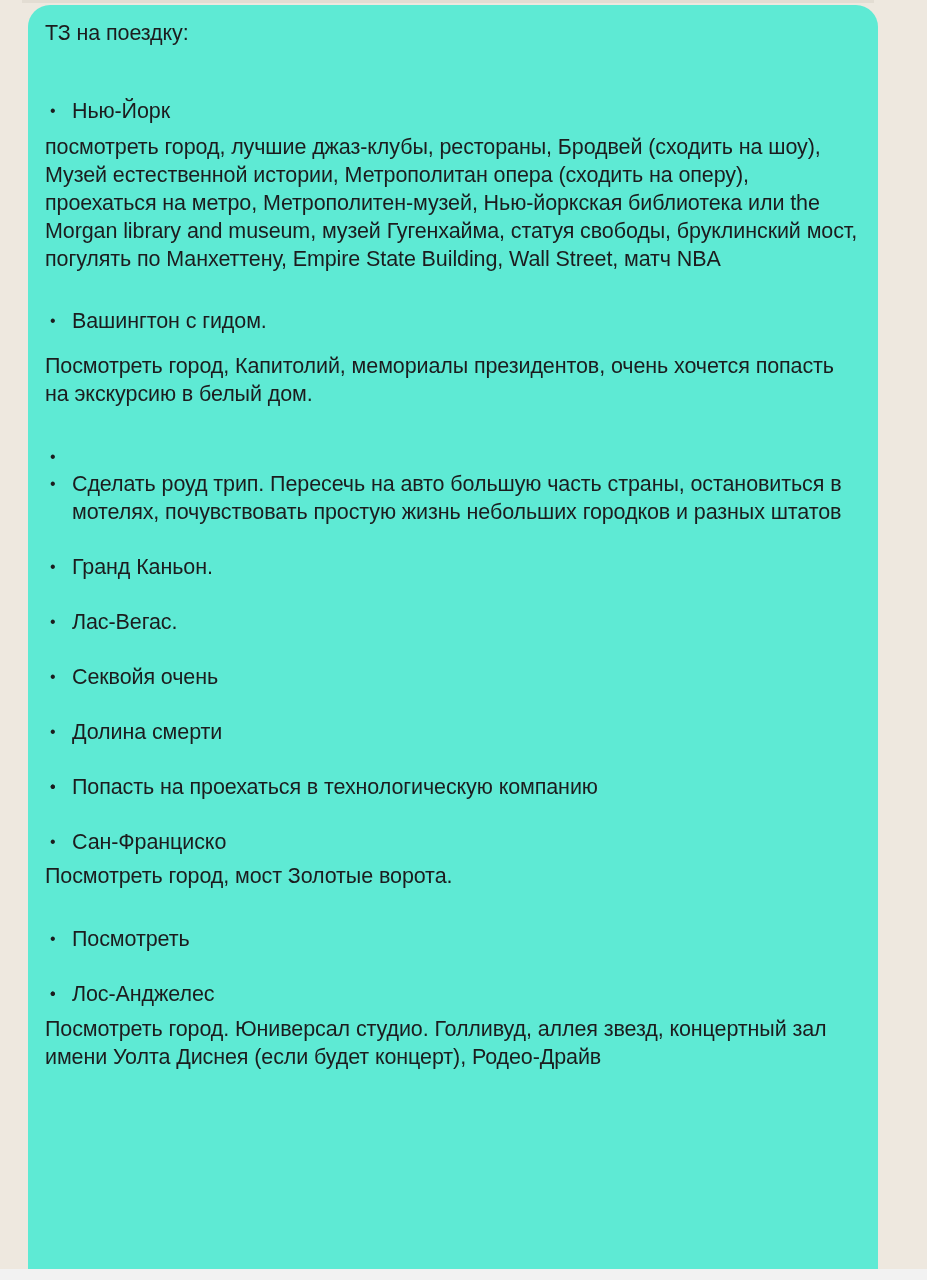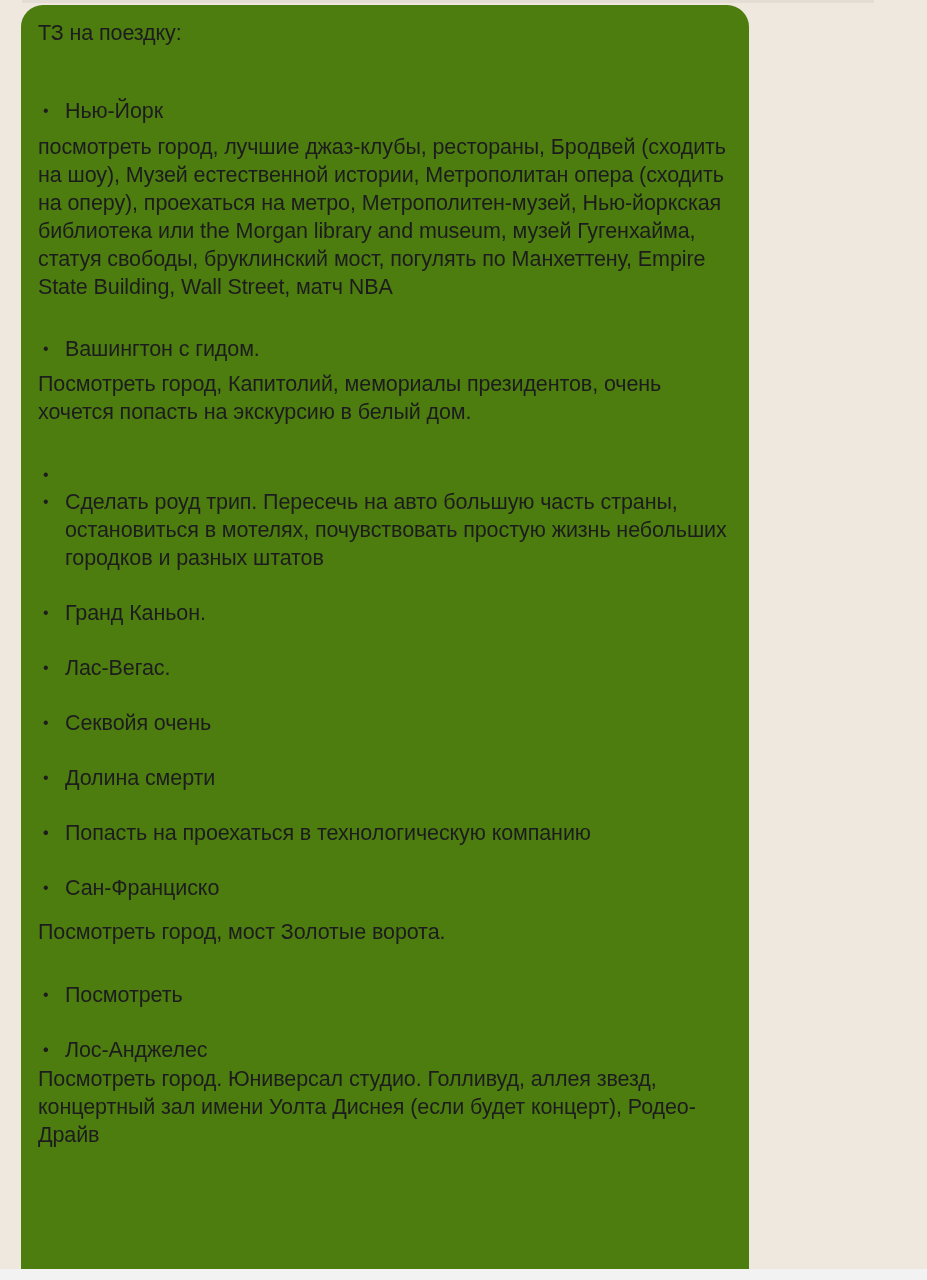--- a/index.html
+++ b/index.html
@@ -17,25 +17,25 @@
     .top-edge {
       position: absolute;
       left: 22px;
       top: 0;
       width: 852px;
       height: 3px;
       background: #e3ddd3;
     }
     .bubble {
       position: absolute;
-      left: 21px;
+      left: 28px;
       top: 5px;
-      width: 728px;
+      width: 850px;
       height: 1275px;
-      background: #4d7c0f;
+      background: #5eead4;
       border-radius: 22px 22px 0 0;
       box-sizing: border-box;
       padding: 14px 16px 0 17px;
       color: #1c1c1e;
       font-size: 21.5px;
       line-height: 28px;
       letter-spacing: -0.1px;
     }
     .bottom-band {
       position: absolute;
@@ -76,21 +76,21 @@
     <span class="bullet">•</span>
     <span>Нью-Йорк</span>
   </p>
   <p class="para" style="margin-top:8px">посмотреть город, лучшие джаз-клубы, рестораны, Бродвей (сходить на шоу), Музей естественной истории, Метрополитан опера (сходить на оперу), проехаться на метро, Метрополитен-музей, Нью-йоркская библиотека или the Morgan library and museum, музей Гугенхайма, статуя свободы, бруклинский мост, погулять по Манхеттену, Empire State Building, Wall Street, матч NBA</p>
 
   <div style="height:34px"></div>
   <p class="item">
     <span class="bullet">•</span>
     <span>Вашингтон с гидом.</span>
   </p>
-  <p class="para" style="margin-top:7px">Посмотреть город, Капитолий, мемориалы президентов, очень хочется попасть на экскурсию в белый дом.</p>
+  <p class="para" style="margin-top:17px">Посмотреть город, Капитолий, мемориалы президентов, очень хочется попасть на экскурсию в белый дом.</p>
 
   <div style="height:35px"></div>
   <p class="item">
     <span class="bullet">•</span>
   </p>
 
   <p class="item" style="margin-top:27px">
     <span class="bullet">•</span>
     <span>Сделать роуд трип. Пересечь на авто большую часть страны, остановиться в мотелях, почувствовать простую жизнь небольших городков и разных штатов</span>
   </p>
@@ -121,32 +121,32 @@
 
   <p class="item" style="margin-top:27px">
     <span class="bullet">•</span>
     <span>Попасть на проехаться в технологическую компанию</span>
   </p>
 
   <p class="item" style="margin-top:27px">
     <span class="bullet">•</span>
     <span>Сан-Франциско</span>
   </p>
-  <p class="para" style="margin-top:16px">Посмотреть город, мост Золотые ворота.</p>
+  <p class="para" style="margin-top:6px">Посмотреть город, мост Золотые ворота.</p>
 
   <div style="height:35px"></div>
   <p class="item">
     <span class="bullet">•</span>
     <span>Посмотреть</span>
   </p>
 
   <p class="item" style="margin-top:27px">
     <span class="bullet">•</span>
   </p>
 
   <p class="item" style="margin-top:27px">
     <span class="bullet">•</span>
     <span>Лос-Анджелес</span>
   </p>
-  <p class="para" style="margin-top:1px">Посмотреть город. Юниверсал студио. Голливуд, аллея звезд, концертный зал имени Уолта Диснея (если будет концерт), Родео-Драйв</p>
+  <p class="para" style="margin-top:7px">Посмотреть город. Юниверсал студио. Голливуд, аллея звезд, концертный зал имени Уолта Диснея (если будет концерт), Родео-Драйв</p>
 </div>
 
 <div class="bottom-band"></div>
 
 </body></html>

